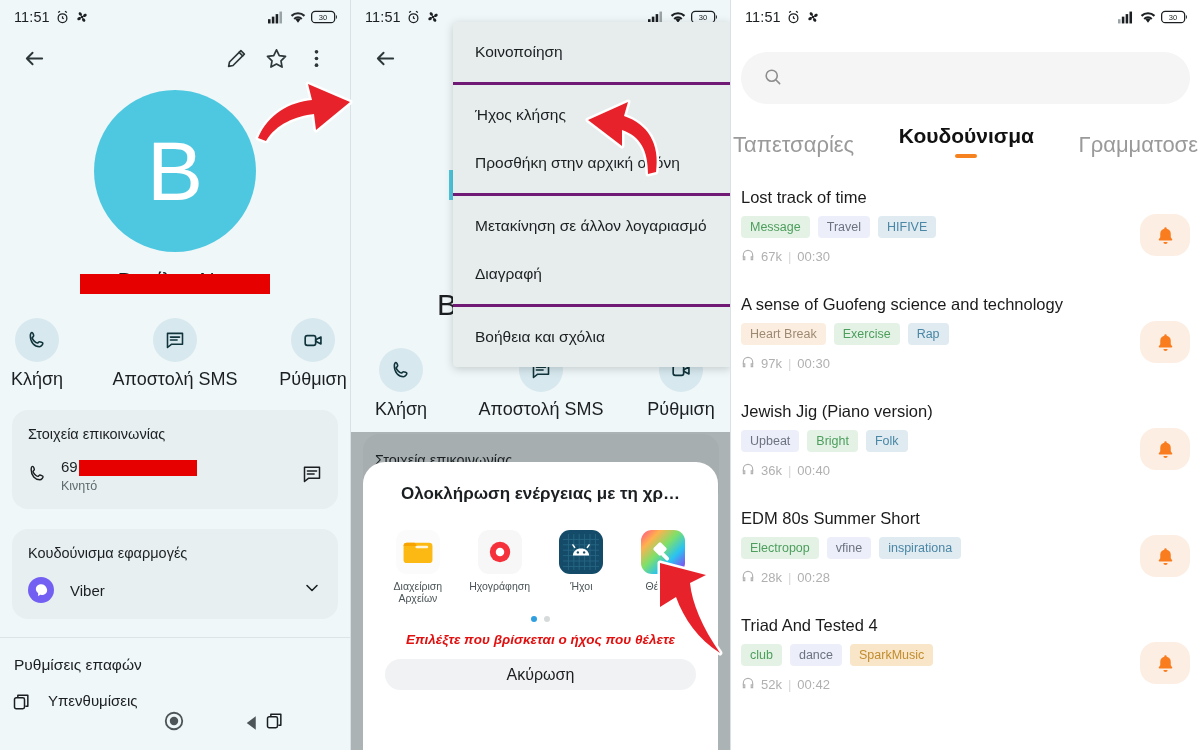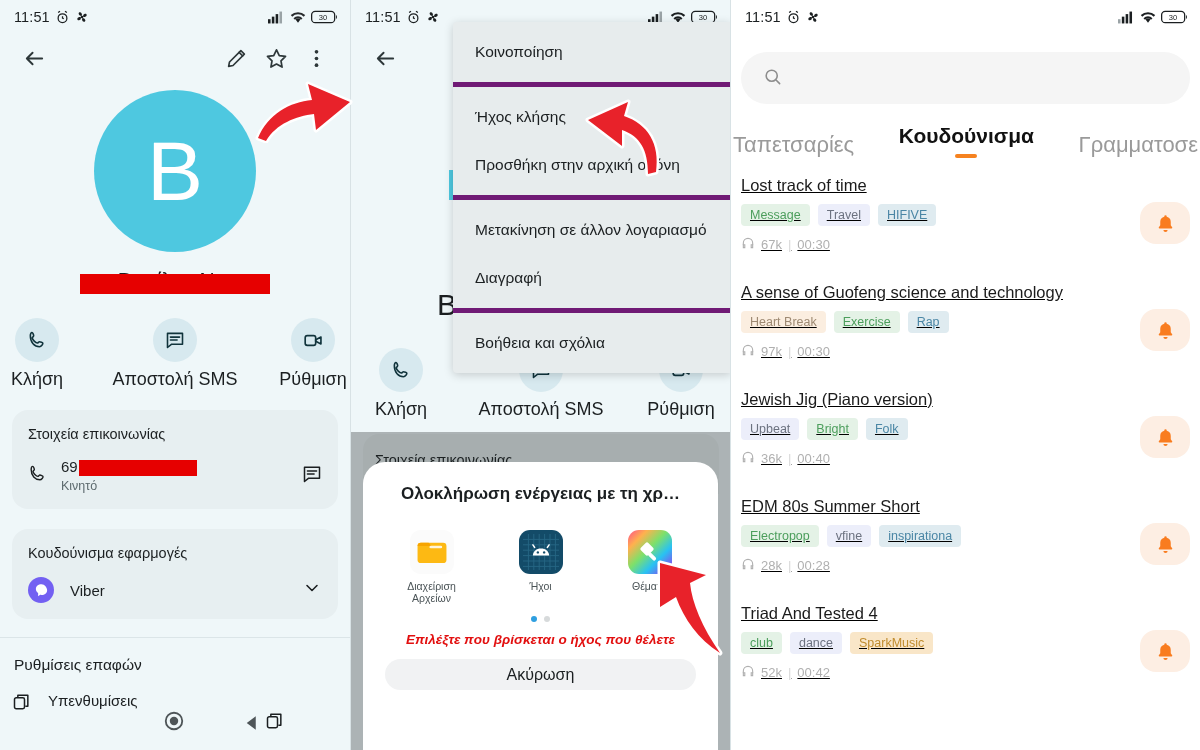--- a/index.html
+++ b/index.html
@@ -98,21 +98,21 @@
   .nav-back { position: absolute; left: 243px; bottom: 14px; }
 
   
   .menu {
     position: absolute; left: 102px; top: 22px; width: 278px;
     background: #e7eced; border-radius: 4px 0 0 4px;
     box-shadow: 0 2px 10px rgba(0,0,0,.18);
     z-index: 6;
   }
   .menu-group { padding: 6px 0; }
-  .menu-group + .menu-group { border-top: 5px solid #701a75; }
+  .menu-group + .menu-group { border-top: 3px solid #701a75; }
   .menu-item {
     padding: 15px 0 15px 22px; font-size: 15.5px; color: #1b1f21;
     white-space: nowrap;
   }
   .cyan-sliver {
     position: absolute; left: 98px; top: 170px; width: 5px; height: 30px;
     background: #4ec8e0; z-index: 5;
   }
   .p2-bigB {
     position: absolute; left: 86px; top: 288px;
@@ -167,21 +167,21 @@
   }
   .tabs {
     display: flex; align-items: flex-end; justify-content: space-between;
     padding: 20px 0 0 0; margin: 0 -6px;
   }
   .tab { font-size: 22px; color: #9a9a9a; padding: 0 8px; white-space: nowrap; }
   .tab.active { font-size: 21px; font-weight: bold; color: #111111; }
   .tab-underline { width: 22px; height: 4px; border-radius: 2px; background: #f6821f; margin: 6px auto 0 auto; }
   .tab-col { display: flex; flex-direction: column; align-items: center; }
 
-  .ring-list { margin-top: 18px; text-decoration: underline; }
+  .ring-list { margin-top: 30px; }
   .ring-item {
     display: flex; align-items: flex-start; padding: 0 10px 0 10px;
     margin-bottom: 30px;
   }
   .ring-main { flex: 1; }
   .ring-title { font-size: 16.5px; color: #1b1b1b; }
   .ring-tags { display: flex; gap: 8px; margin-top: 9px; }
   .tag { font-size: 12.5px; padding: 4px 9px; border-radius: 4px; white-space: nowrap; }
   .tag-green { background: #e4f2e6; color: #4c9e5c; }
   .tag-lav { background: #eceefa; color: #6c7280; }
@@ -505,20 +505,29 @@
           <div class="app-tile" style="background:#fbfbfb">
             <svg width="34" height="34" viewBox="0 0 40 40">
               <rect x="3" y="9" width="34" height="24" rx="4" fill="#fdb913"></rect>
               <path d="M3 13a4 4 0 014-4h9l3.4 4H3z" fill="#f7a400"></path>
               <rect x="17" y="12.5" width="15" height="3.2" rx="1.6" fill="#ffffff" opacity=".85"></rect>
               </svg>
           </div>
           <div class="app-caption">Διαχείριση Αρχείων</div>
         </div>
         <div class="app">
+          <div class="app-tile" style="background:#f7f7f7">
+            <svg width="34" height="34" viewBox="0 0 40 40">
+              <circle cx="20" cy="20" r="12" fill="#f5323c"></circle>
+              <circle cx="20" cy="20" r="5" fill="#ffffff"></circle>
+              </svg>
+          </div>
+          <div class="app-caption">Ηχογράφηση</div>
+        </div>
+        <div class="app">
           <div class="app-tile" style="background:#134b68">
             <svg width="36" height="36" viewBox="0 0 40 40">
               <g stroke="#2f7391" stroke-width="1" opacity=".7">
                 <path d="M6 0v40M12 0v40M18 0v40M24 0v40M30 0v40M36 0v40M0 6h40M0 12h40M0 18h40M0 24h40M0 30h40M0 36h40"></path>
                 </g>
               <path d="M11 24c0-5 4-8 9-8s9 3 9 8z" fill="#ffffff"></path>
               <circle cx="16.5" cy="20.5" r="1.3" fill="#134b68"></circle>
               <circle cx="23.5" cy="20.5" r="1.3" fill="#134b68"></circle>
               <path d="M13 15l-2-3M27 15l2-3" stroke="#ffffff" stroke-width="1.6" stroke-linecap="round"></path>
               </svg>

